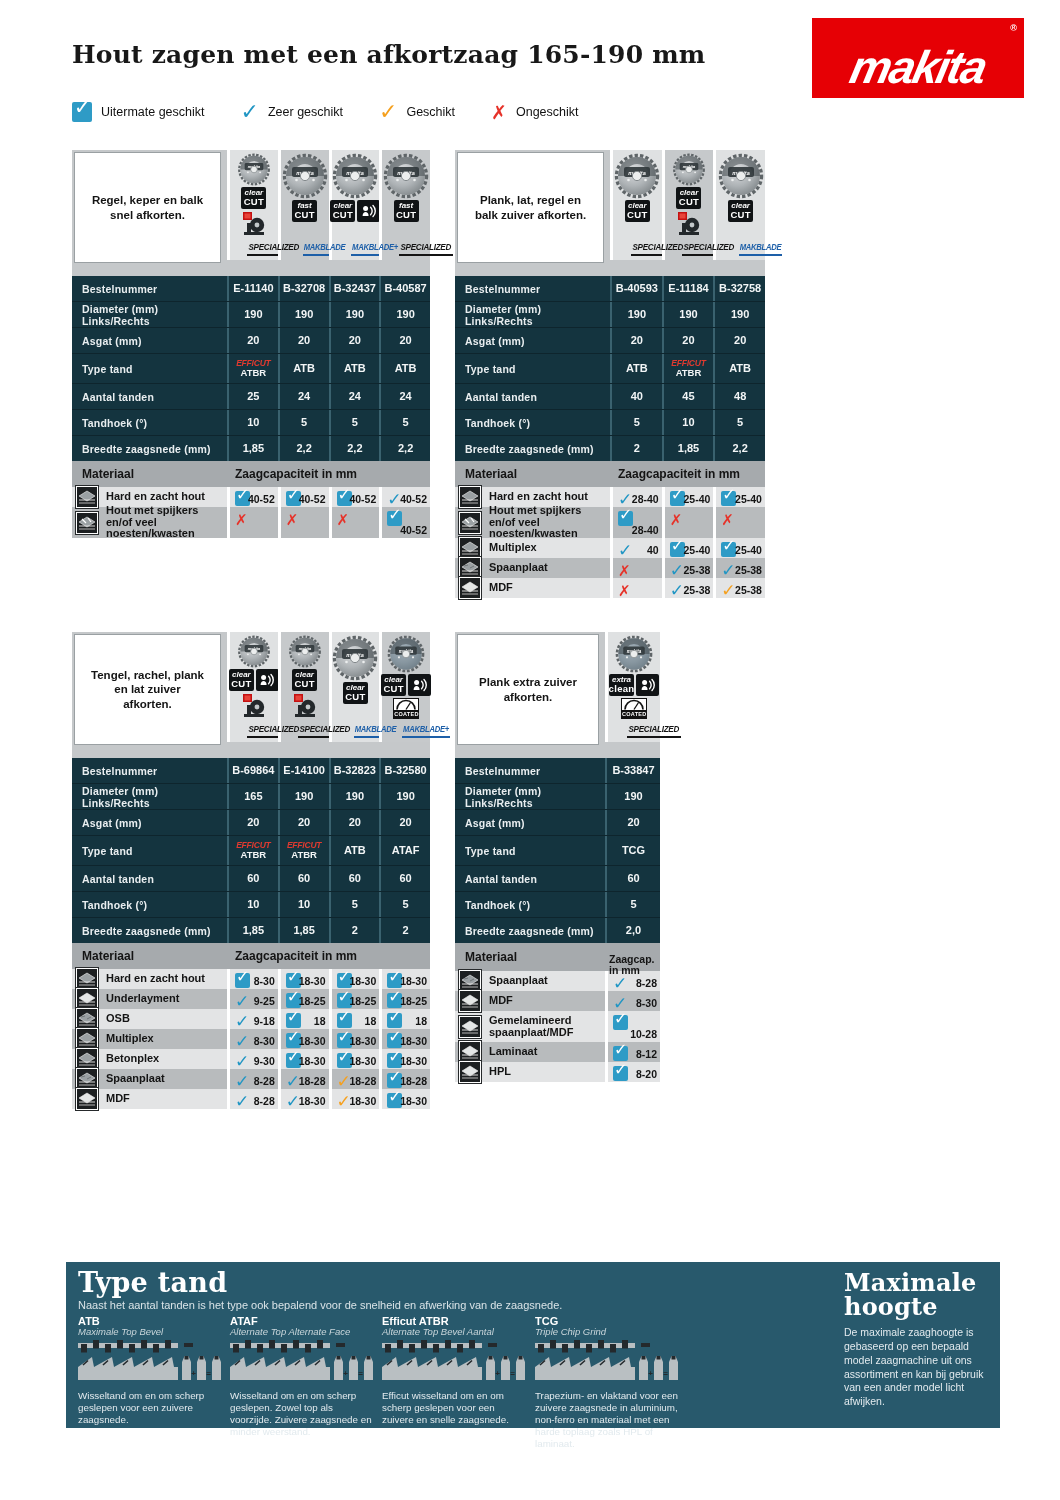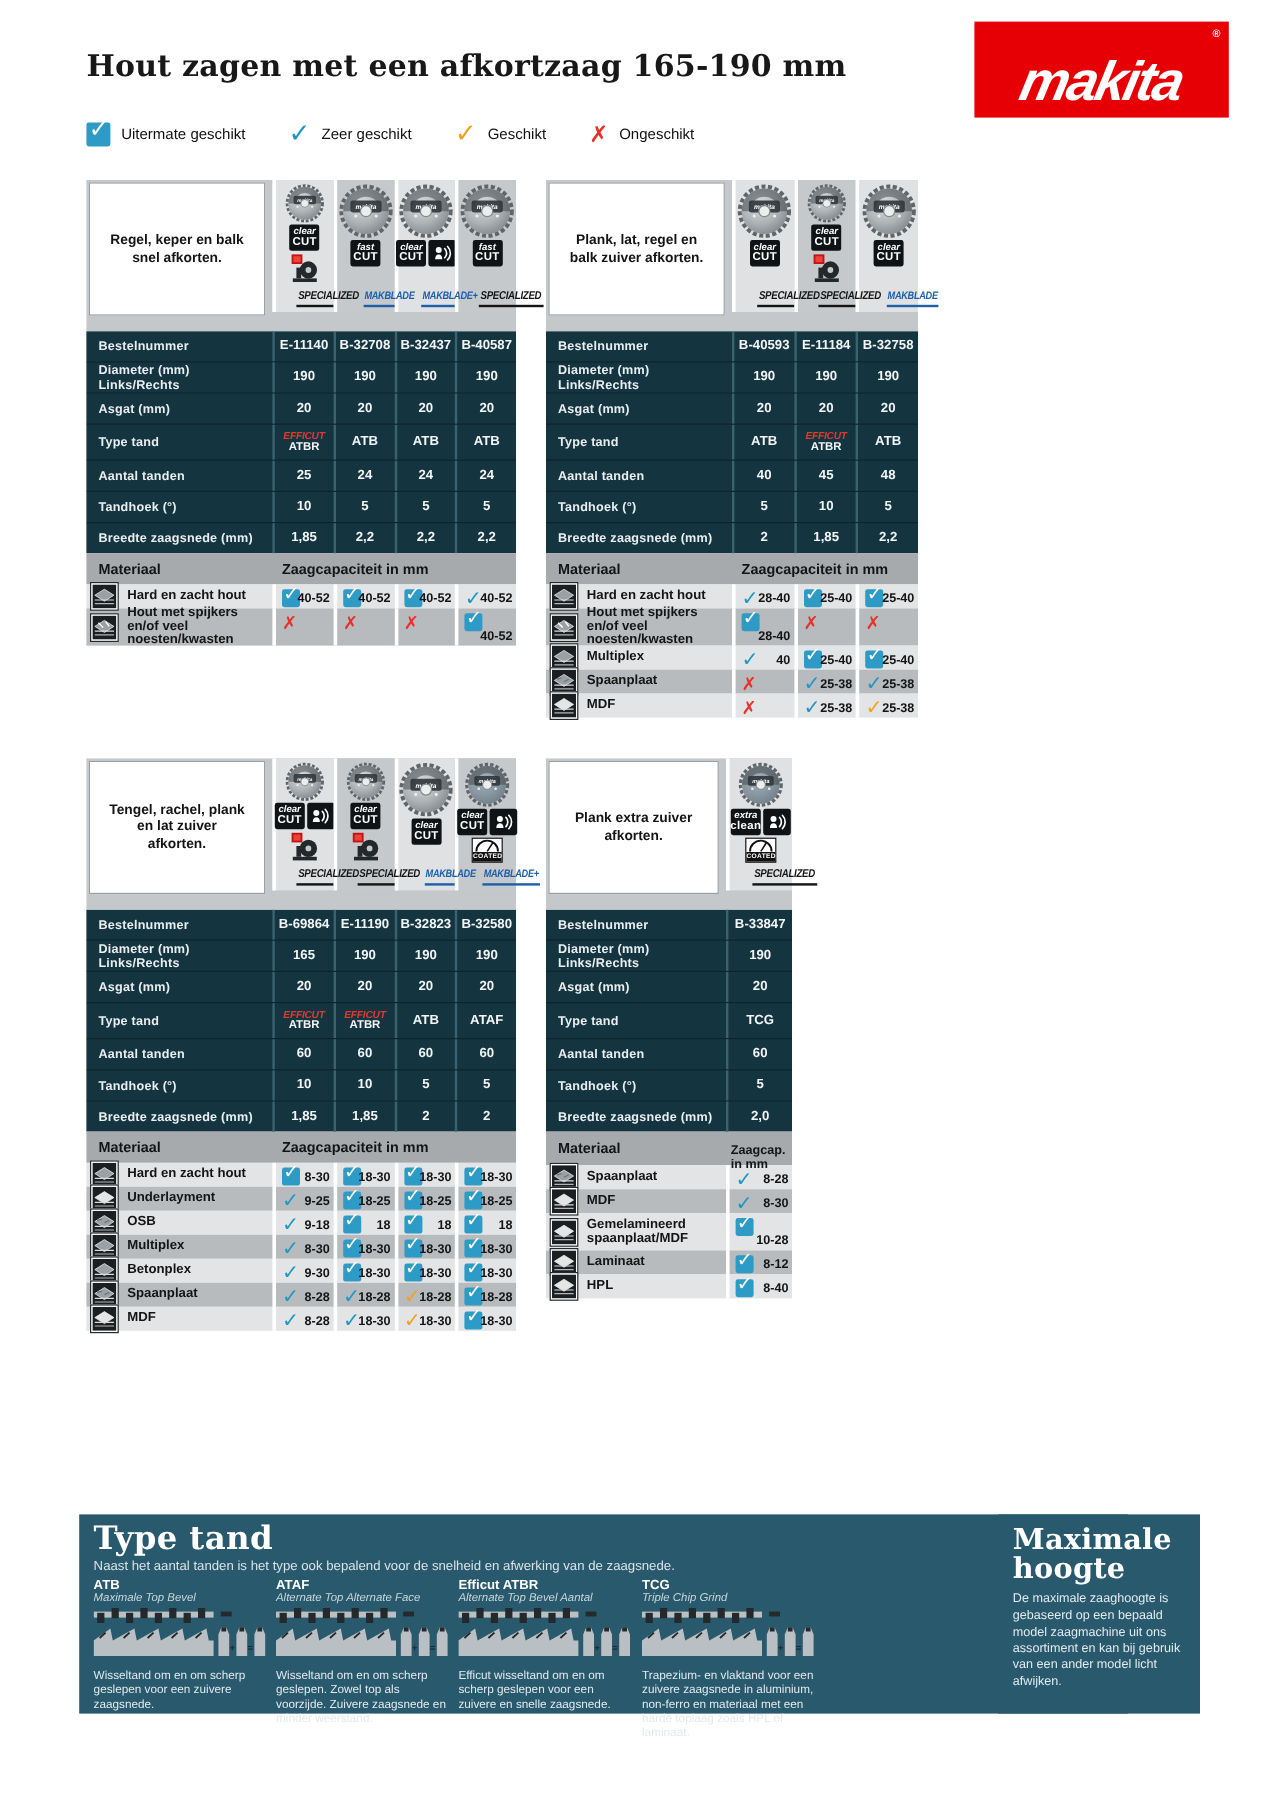--- a/index.html
+++ b/index.html
@@ -744,21 +744,21 @@
                 <span class="cl">COATED</span>
               </span>
               <div class="brand makblade-plus"><span class="bt">MAKBLADE+</span><div class="bsub"></div></div>
             </div>
           </div>
         </div>
         <div class="specs">
           <div class="srow">
             <div class="slabel">Bestelnummer</div>
             <div class="scell">B-69864</div>
-            <div class="scell">E-11190</div>
+            <div class="scell">E-14100</div>
             <div class="scell">B-32823</div>
             <div class="scell">B-32580</div>
           </div>
           <div class="srow">
             <div class="slabel">Diameter (mm) Links/Rechts</div>
             <div class="scell">165</div>
             <div class="scell">190</div>
             <div class="scell">190</div>
             <div class="scell">190</div>
           </div>
@@ -1177,21 +1177,21 @@
                 <rect x="0" y="0" width="20" height="20" fill="#1c1f21"></rect>
                 <polygon points="2,9 10,4 18,9 10,14" fill="#e4e6e6" stroke="#f2f2f2" stroke-width="0.6"></polygon>
                 <line x1="2" y1="13" x2="18" y2="13" stroke="#dcdcdc" stroke-width="1"></line>
                 <line x1="2" y1="16" x2="18" y2="16" stroke="#b5b5b5" stroke-width="1"></line>
               </svg>
             </span>
             <span>HPL</span>
           </div>
           <div class="mcell">
             <span class="mark-pos"><span class="mk-box"><i class="ck">✓</i></span></span>
-            <span class="mval">8-40</span>
+            <span class="mval">8-20</span>
           </div>
         </div>
       </div>
     </div>
 
   <section class="panel" id="typetand">
     <h2>Type tand</h2>
     <p class="tt-sub">Naast het aantal tanden is het type ook bepalend voor de snelheid en afwerking van de zaagsnede.</p>
     <div id="tt-items">
         <div class="tt-item" style="left: 12px;"><div class="tt-code">ATB</div><div class="tt-full">Maximale Top Bevel</div><svg width="144" height="46" viewBox="0 0 144 46">

